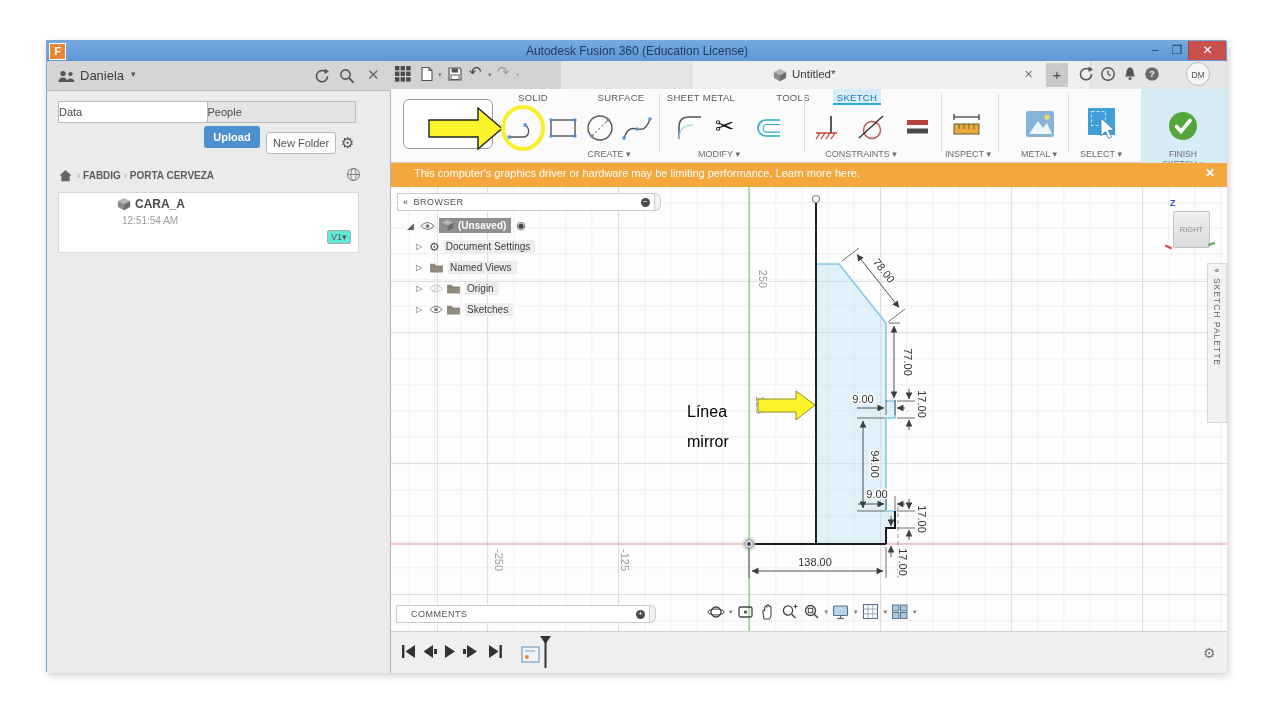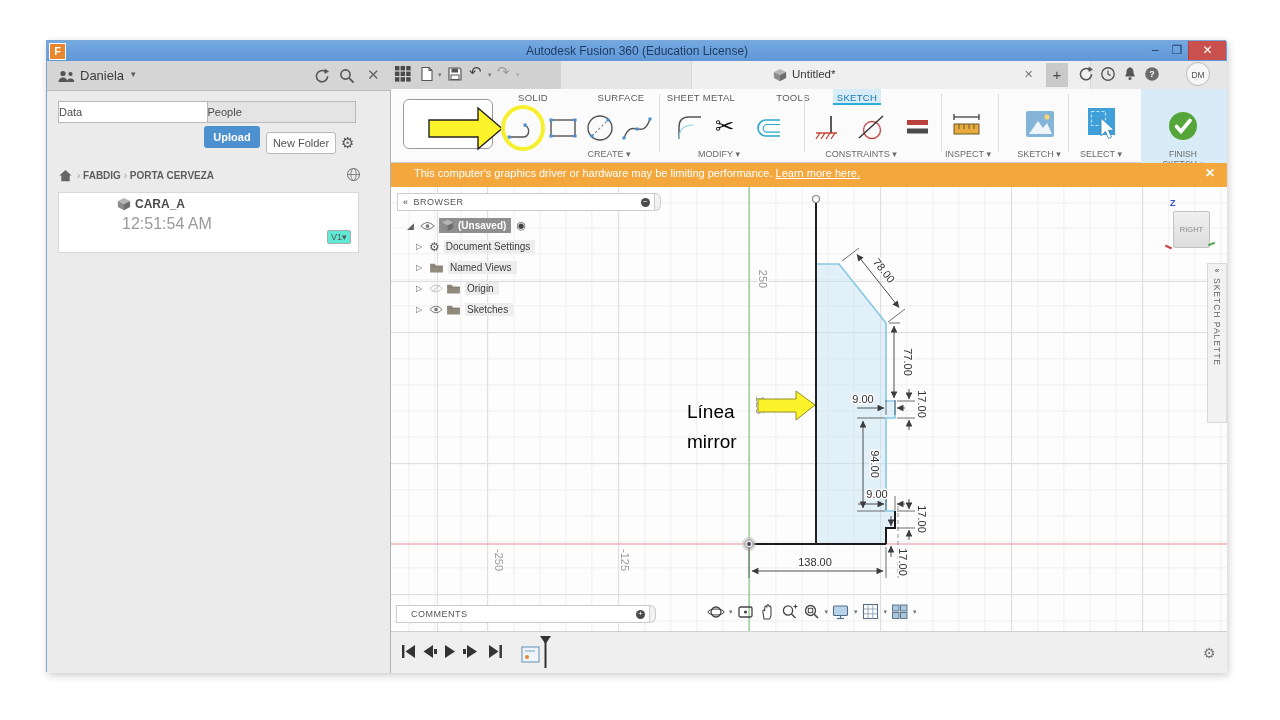--- a/index.html
+++ b/index.html
@@ -24,58 +24,58 @@
   .ptab.active{background:#fff;}
   .ptab + .ptab{border-left:1px solid #b9b9b9;}
   .btn-upload{left:157px;top:85px;width:56px;height:22px;background:#4d90d0;color:#fff;font-size:11px;
     text-align:center;line-height:22px;border-radius:3px;font-weight:bold;}
   .btn-newfolder{left:219px;top:91px;width:70px;height:22px;background:#fdfdfd;color:#555;font-size:11px;
     text-align:center;line-height:20px;border:1px solid #b9b9b9;border-radius:3px;box-sizing:border-box;}
   .crumb{font-size:10px;font-weight:bold;color:#5d5d5d;}
   .crumbsep{color:#a0a0a0;font-weight:normal;}
   .card{left:11px;top:151px;width:301px;height:61px;background:#fff;border:1px solid #d8d8d8;box-sizing:border-box;}
   .cardname{font-size:12px;font-weight:bold;color:#4a4a4a;}
-  .cardtime{font-size:16px;color:#9a9a9a;}
+  .cardtime{font-size:10px;color:#9a9a9a;}
   .vbadge{font-size:9px;color:#555;border:1px solid #aaa;background:#5eead4;padding:1px 3px;border-radius:2px;}
   
   .qat{left:344px;top:20px;width:836px;height:28px;background:#e6e6e6;}
   .qatdark{left:344px;top:20px;width:170px;height:28px;background:#d2d2d2;}
   .doctab{left:644px;top:20px;width:400px;height:28px;background:#efefef;border-left:1px solid #d8d8d8;border-right:1px solid #d8d8d8;box-sizing:border-box;}
   .tabplus{left:999px;top:22px;width:22px;height:24px;background:#c9c9c9;color:#4a4a4a;font-size:15px;text-align:center;line-height:23px;}
   .ribbon{left:344px;top:48px;width:836px;height:74px;background:#fbfbfb;border-bottom:1px solid #d0d0d0;box-sizing:border-box;}
   .rtab{top:51px;font-size:9.5px;color:#5a5a5a;letter-spacing:.3px;}
   .rtab-active-bg{left:786px;top:48px;width:48px;height:16px;background:#d8ecf7;}
   .rtab-underline{left:786px;top:62px;width:48px;height:2px;background:#2bacdf;}
   .grouplabel{top:108px;font-size:9px;color:#6a6a6a;text-align:center;}
   .sep{top:53px;width:1px;height:58px;background:#ddd;}
   .finishbg{left:1094px;top:48px;width:86px;height:74px;background:#d8ecf7;}
   .warnbar{left:344px;top:122px;width:836px;height:24px;background:#f3a73d;}
   .warntext{top:126px;left:590px;transform:translateX(-50%);white-space:nowrap;font-size:11px;color:#fff;}
-  .warnlink{text-decoration:underline;}
+  .warnlink{}
   .warnclose{left:1158px;top:125px;color:#fff;font-size:12px;font-weight:bold;}
   
   .canvas{left:344px;top:146px;width:836px;height:444px;
     background:
       repeating-linear-gradient(90deg,#dfdfdf 0 1px,transparent 1px 131px),
       repeating-linear-gradient(0deg,#dfdfdf 0 1px,transparent 1px 131px),
       repeating-linear-gradient(90deg,#efefef 0 1px,transparent 1px 26.2px),
       repeating-linear-gradient(0deg,#efefef 0 1px,transparent 1px 26.2px),
       #fdfdfd;
     background-position:96px 0,0 95px,17.4px 0,0 16.4px;}
   .overlaybar{height:18px;background:#fff;border:1px solid #ccc;box-sizing:border-box;display:flex;align-items:center;font-size:9px;color:#555;letter-spacing:.5px;}
   .dot{display:inline-block;width:9px;height:9px;border-radius:50%;background:#4a4a4a;color:#fff;font-size:8px;line-height:8px;text-align:center;}
   .handle{width:6px;height:18px;background:#f2f2f2;border:1px solid #ccc;border-left:none;border-radius:0 8px 8px 0;box-sizing:border-box;}
   .trow{display:flex;align-items:center;height:15px;font-size:10px;color:#3c3c3c;}
   .tlabel{background:#ededed;padding:1px 5px 1px 2px;display:flex;align-items:center;}
   .tri{color:#5f5f5f;font-size:8px;width:13px;}
   .palette{left:1160px;top:222px;width:20px;height:160px;background:#f2f2f2;border:1px solid #d8d8d8;box-sizing:border-box;}
   .palette .vt{writing-mode:vertical-rl;font-size:8.5px;color:#666;letter-spacing:1px;margin:3px auto 0;}
   .viewcube{left:1126px;top:170px;width:35px;height:35px;background:linear-gradient(#f0f0f0,#dcdcdc);
     border:1px solid #c2c2c2;border-radius:2px;font-size:7.5px;color:#8a8a8a;text-align:center;line-height:35px;}
-  .linea{left:640px;top:356px;font-size:19px;color:#000;line-height:30px;}
+  .linea{left:640px;top:356px;font-size:16px;color:#000;line-height:30px;}
   
   .timeline{left:344px;top:590px;width:836px;height:42px;background:#efefef;border-top:1px solid #cfcfcf;box-sizing:border-box;}
   .navrow{display:flex;align-items:center;gap:4px;}
   .caret{font-size:7px;color:#777;}
   .ictxt{font-family:"DejaVu Sans",sans-serif;color:#555;}
   svg{display:block;}
   .dimtxt{font-size:11px;fill:#333;text-anchor:middle;paint-order:stroke;stroke:#fdfdfd;stroke-width:3px;font-family:"Liberation Sans",sans-serif;}
   .gridlab{font-size:11px;fill:#9a9a9a;text-anchor:middle;paint-order:stroke;stroke:#fdfdfd;stroke-width:3px;font-family:"Liberation Sans",sans-serif;}
 </style>
 </head>
@@ -349,21 +349,21 @@
   <div class="ab finishbg"></div>
   <svg class="ab" style="left:1121px;top:70px;" width="30" height="30">
     <circle cx="15" cy="15" r="14" fill="#55a63a"></circle>
     <path d="M8.5,15.5 L13,20.5 L22,9.5" fill="none" stroke="#fff" stroke-width="3.6" stroke-linecap="round"></path>
   </svg>
 
   <span class="ab grouplabel" style="left:526px;transform:translateX(-50%);margin-left:36px;">CREATE ▾</span>
   <span class="ab grouplabel" style="left:672px;transform:translateX(-50%);">MODIFY ▾</span>
   <span class="ab grouplabel" style="left:814px;transform:translateX(-50%);">CONSTRAINTS ▾</span>
   <span class="ab grouplabel" style="left:921px;transform:translateX(-50%);">INSPECT ▾</span>
-  <span class="ab grouplabel" style="left:992px;transform:translateX(-50%);">SKETCH ▾</span>
+  <span class="ab grouplabel" style="left:992px;transform:translateX(-50%);">METAL ▾</span>
   <span class="ab grouplabel" style="left:1054px;transform:translateX(-50%);">SELECT ▾</span>
   <span class="ab grouplabel" style="left:1136px;transform:translateX(-50%);font-size:8.5px;">FINISH SKETCH ▾</span>
 
   <div class="ab warnbar"></div>
   <div class="ab warntext"><span>This computer's graphics driver or hardware may be limiting performance.</span> <span class="warnlink">Learn more here.</span></div>
   <span class="ab warnclose">✕</span>
 
   <div class="ab canvas"></div>
 
   <svg class="ab" style="left:344px;top:146px;" width="836" height="444" viewBox="390 186 836 444">

